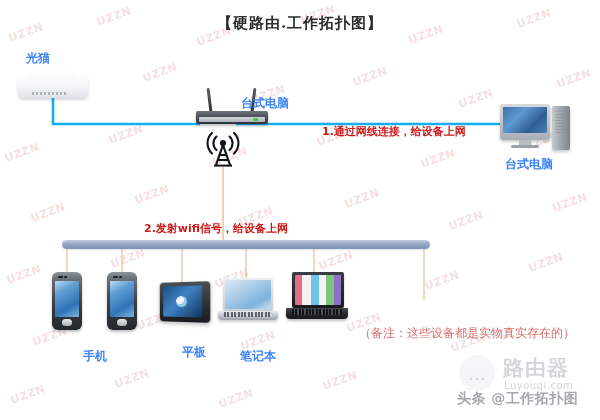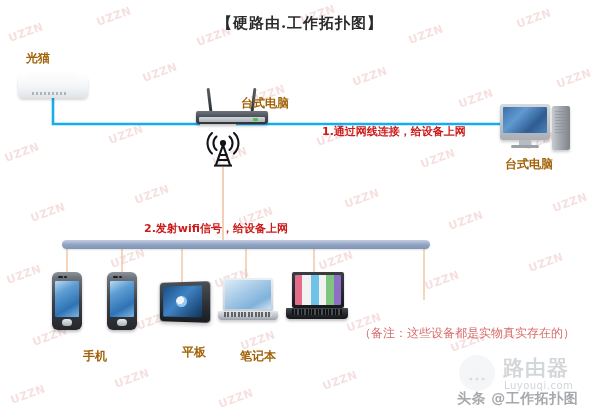--- a/index.html
+++ b/index.html
@@ -56,21 +56,21 @@
 
   
   #wires { position: absolute; inset: 0; z-index: 3; }
 
   
   .label {
     position: absolute;
     font-family: "DejaVu Sans", "Liberation Sans", sans-serif;
     font-size: 12px;
     font-weight: 700;
-    color: #a16207;
+    color: #3b82f6;
     white-space: nowrap;
     z-index: 11;
   }
   .note {
     position: absolute;
     font-family: "DejaVu Sans", "Liberation Sans", sans-serif;
     font-size: 11px;
     font-weight: 700;
     color: #cc1a1a;
     white-space: nowrap;

